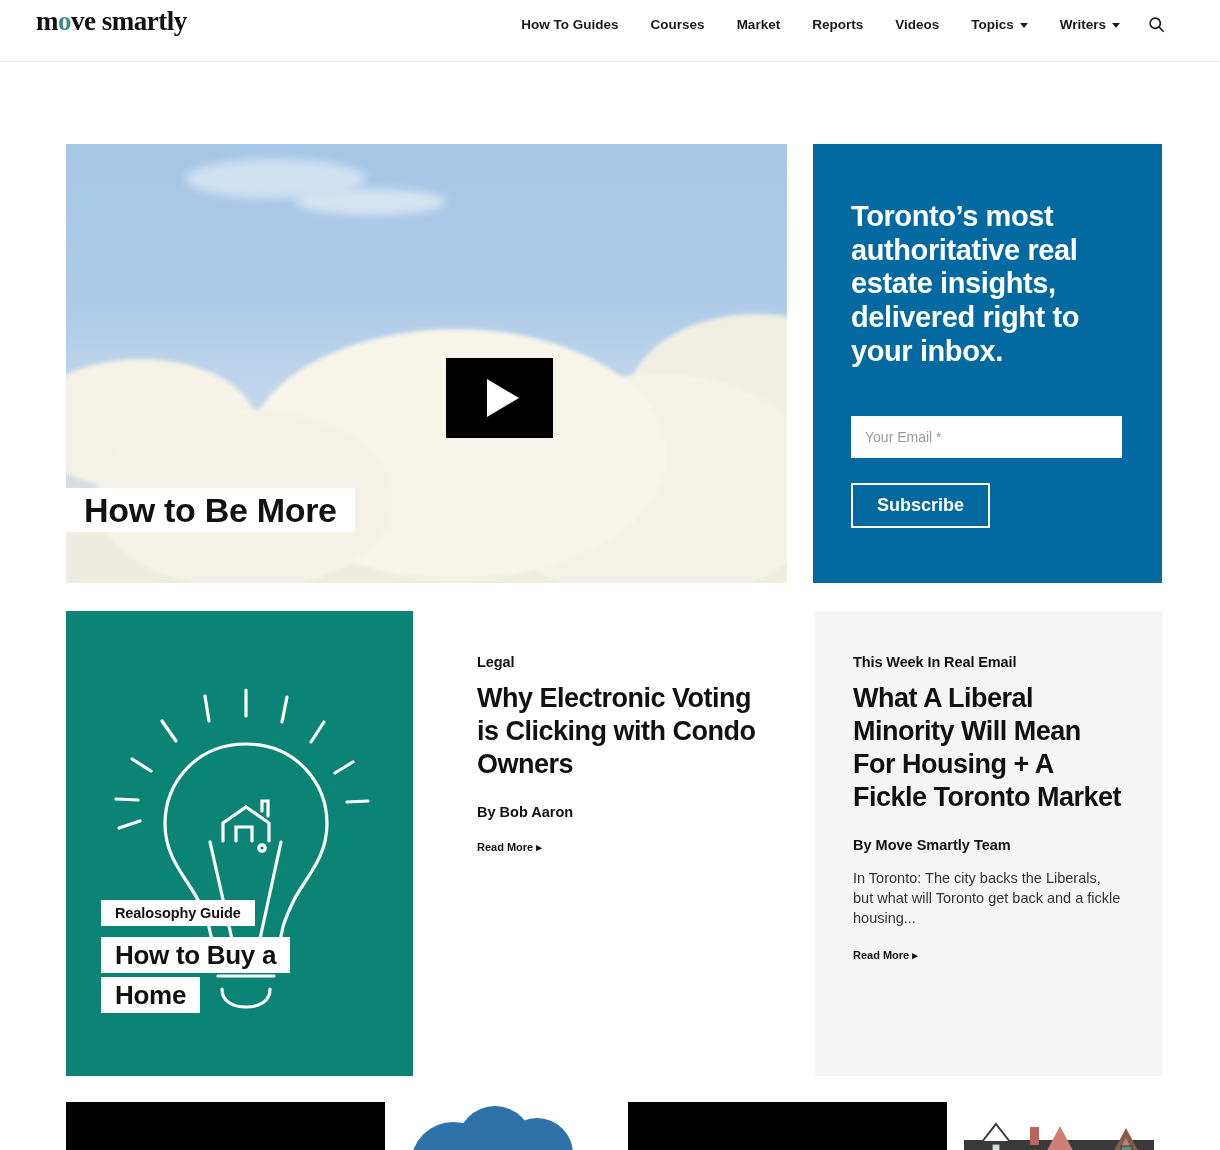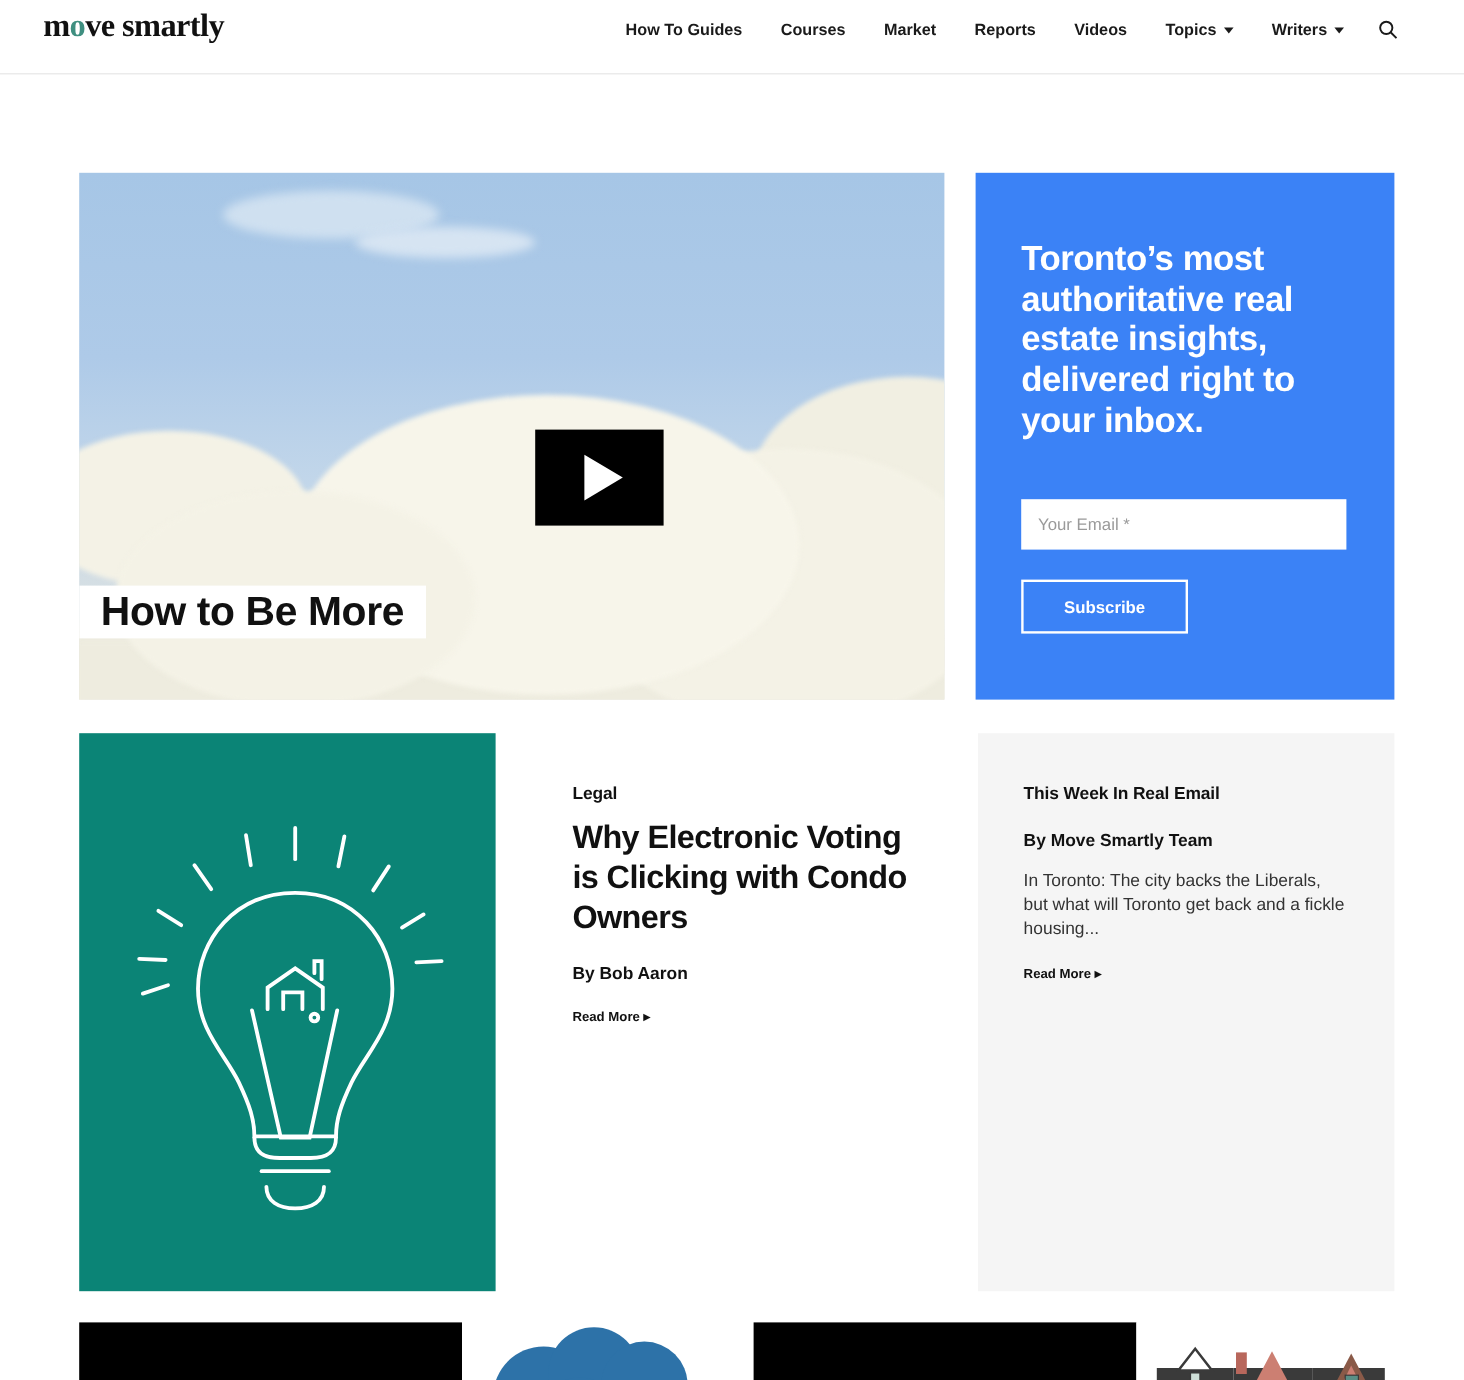--- a/index.html
+++ b/index.html
@@ -79,37 +79,37 @@
     font-size:34px; font-weight:800; color:#111;
     line-height:1.58; letter-spacing:-0.3px;
   }
   .hero-title span{ background:#fff; padding:3px 18px; box-decoration-break:clone;
                     -webkit-box-decoration-break:clone; }
 
   
   .newsletter{
     position:absolute; left:813px; top:82px;
     width:349px; height:439px;
-    background:#3b82f6; padding:56px 38px 0 38px;
+    background:#0369a1; padding:56px 38px 0 38px;
   }
   .nl-head{
     font-size:29px; font-weight:800; color:#fff;
     line-height:1.16; letter-spacing:-0.4px;
   }
   .nl-input{
     margin-top:48px; width:271px; height:42px;
     background:#fff; border:none; outline:none;
     padding:0 14px; font-size:14px; color:#555;
     font-family:"Liberation Sans", sans-serif;
   }
   .nl-input::placeholder{ color:#9a9a9a; }
   .nl-btn{
     margin-top:25px; width:139px; height:45px;
     background:transparent; border:2px solid #fff; color:#fff;
-    font-size:14px; font-weight:700; cursor:pointer;
+    font-size:18px; font-weight:700; cursor:pointer;
     font-family:"Liberation Sans", sans-serif;
   }
 
   
   .guide-card{
     position:absolute; left:66px; top:549px;
     width:347px; height:465px;
     background:#0b8476; overflow:hidden; cursor:pointer;
   }
   .guide-card svg{ position:absolute; left:0; top:0; }
@@ -252,31 +252,39 @@
         <path d="M157 230 L157 212 L180 196 L203 212 L203 230"></path>
         <path d="M170 230 L170 216 L186 216 L186 230"></path>
         <path d="M196 200 L196 190 L202 190 L202 205"></path>
         <circle cx="196" cy="237" r="3.2"></circle>
 
         <path d="M146 337 C146 350 154 354 167 354 L193 354 C206 354 214 350 214 337"></path>
         <path d="M152 365 L208 365"></path>
         <path d="M156 378 C156 390 166 396 180 396 C194 396 204 390 204 378"></path>
       </g>
     </svg>
+    <div class="guide-labels">
+      <div class="guide-kicker">Realosophy Guide</div>
+      <div class="guide-title">
+        <span>How to Buy a</span><br>
+        <span>Home</span>
+      </div>
+    </div>
   </div>
 
   <article class="article-mid">
     <div class="kicker">Legal</div>
     <h3 class="headline">Why Electronic Voting is Clicking with Condo Owners</h3>
     <div class="byline">By Bob Aaron</div>
     <div class="read-more">Read More ▸</div>
   </article>
 
   <article class="article-right">
     <div class="kicker">This Week In Real Email</div>
+    <h3 class="headline">What A Liberal Minority Will Mean For Housing + A Fickle Toronto Market</h3>
     <div class="byline">By Move Smartly Team</div>
     <p class="excerpt">In Toronto: The city backs the Liberals, but what will Toronto get back and a fickle housing...</p>
     <div class="read-more">Read More ▸</div>
   </article>
 
   <div class="promo-black" id="promo1">
     
   </div>
 
   <div class="promo-white" id="promo2">

